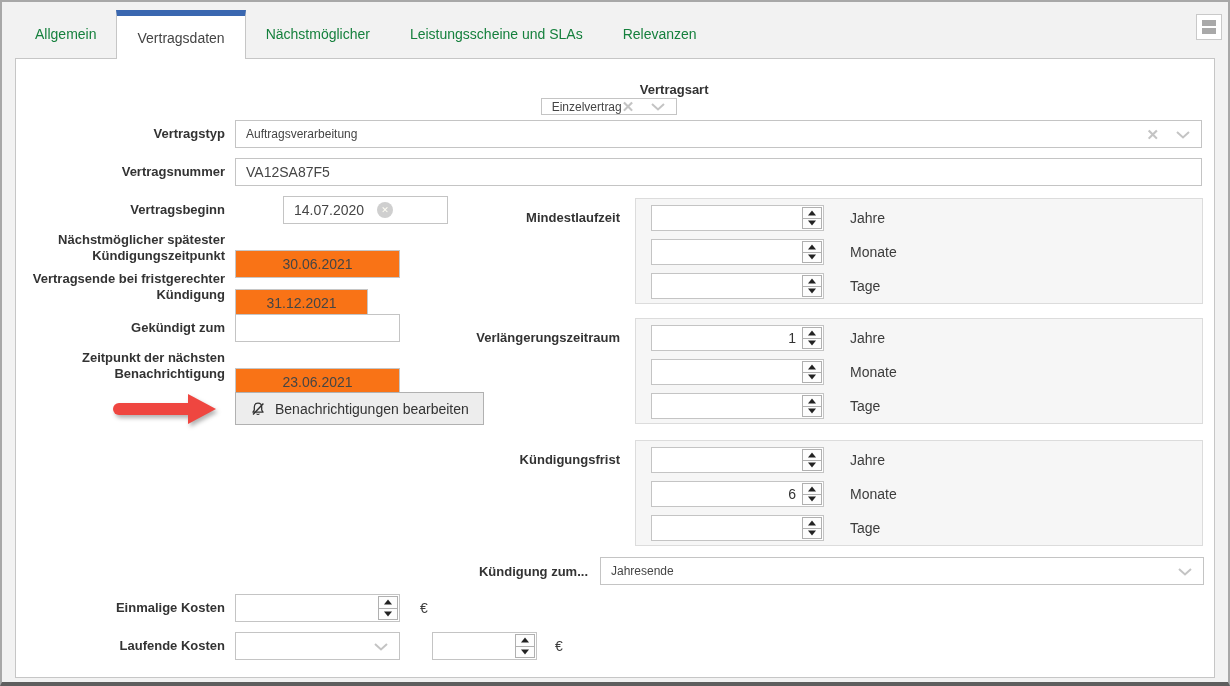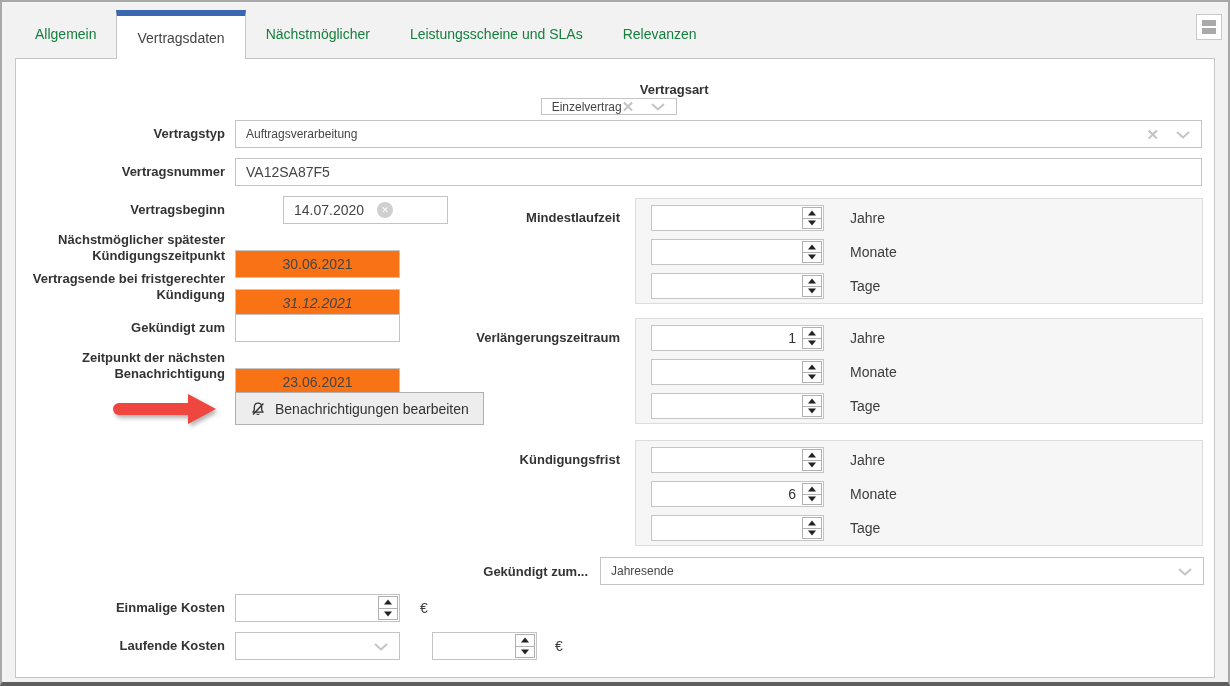--- a/index.html
+++ b/index.html
@@ -175,21 +175,21 @@
 
     <div class="row" style="top:175px;">
       <div class="lbl">Nächstmöglicher spätester
 Kündigungszeitpunkt</div>
       <input class="tinput ro" style="width: 165px;" readonly="" value="30.06.2021">
     </div>
 
     <div class="row" style="top:214px;">
       <div class="lbl">Vertragsende bei fristgerechter
 Kündigung</div>
-      <input class="tinput ro" style="width: 165px; font-style: italic;" readonly="" value="31.12.2021">
+      <input class="tinput ro" style="width: 133px;" readonly="" value="31.12.2021">
     </div>
 
     <div class="row" style="top:255px;">
       <div class="lbl">Gekündigt zum</div>
       <input class="tinput" style="width: 165px;" value="">
     </div>
 
     <div class="row" style="top:293px;">
       <div class="lbl">Zeitpunkt der nächsten
 Benachrichtigung</div>
@@ -308,21 +308,21 @@
           <input value="" style="">
           <div class="spin">
               <div class="sb up"></div>
               <div class="sb down"></div>
             </div>
         </div>
         <span class="unit">Tage</span>
       </div>
     </div>
 
-    <div class="glabel" style="top:505px; left:302px;">Gekündigt zum...</div>
+    <div class="glabel" style="top:505px; left:302px;">Kündigung zum...</div>
     <div class="combo" style="position:absolute; left:584px; top:498px; width:604px;">
       <span class="val">Jahresende</span>
       <svg width="16" height="9">
           <polyline points="2,2 8,7.5 14,2" stroke="#c4c4c4" stroke-width="2" fill="none"></polyline>
         </svg>
     </div>
 
     <div class="row" style="top:535px;">
       <div class="lbl">Einmalige Kosten</div>
       <div class="spinwrap sw165">

